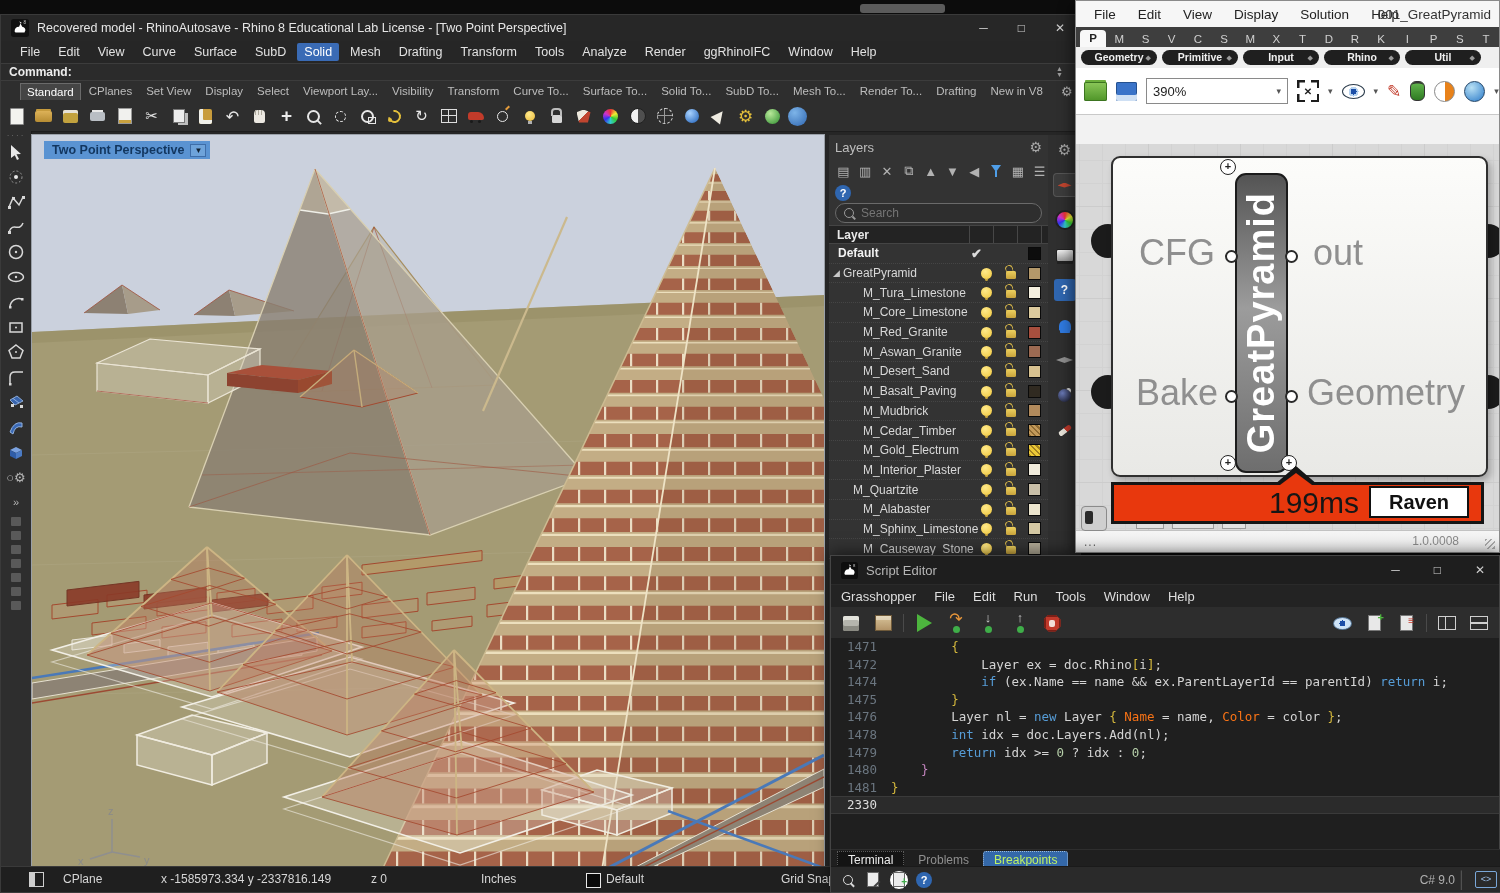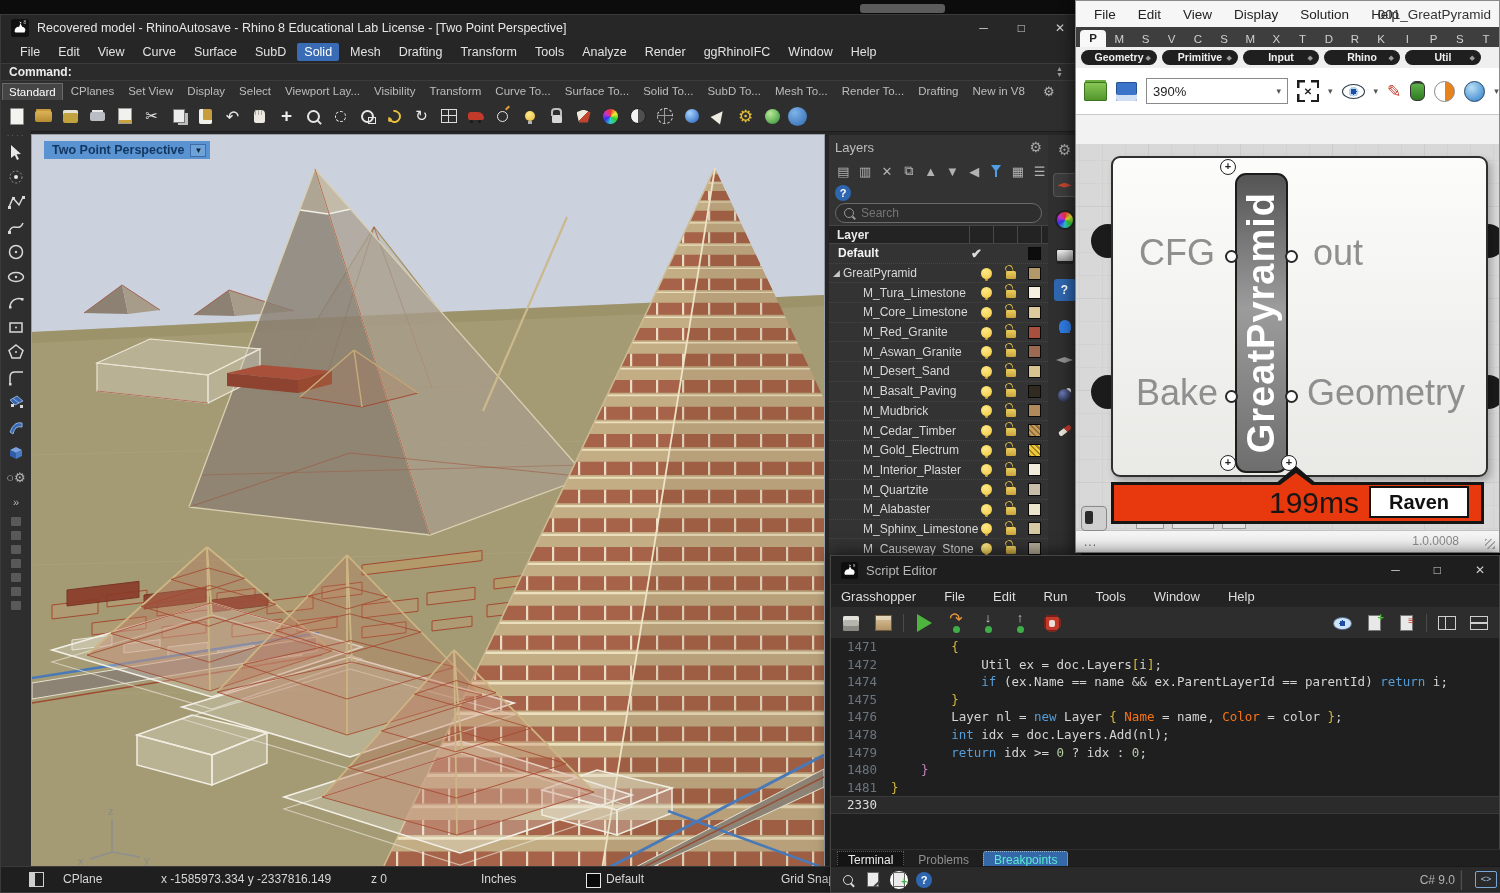--- a/index.html
+++ b/index.html
@@ -8,21 +8,21 @@
   #rhino{position:absolute;left:0;top:14px;width:1080px;height:879px;background:#262626;border:1px solid #3a3a3a;box-sizing:border-box}
   #bg-frag{position:absolute;left:860px;top:4px;width:85px;height:9px;background:#6f6f6f;border-radius:3px;opacity:.8}
   .r-title{position:absolute;left:0;top:0;width:100%;height:26px;background:#272727;display:flex;align-items:center;color:#e6e6e6;font-size:12.5px}
   .r-title .appicon{width:18px;height:18px;margin:0 8px 0 10px}
   .winbtns{position:absolute;right:14px;top:0;height:26px;display:flex;gap:30px;align-items:center;color:#cfcfcf;font-size:12px}
   .r-menu{position:absolute;left:0;top:26px;width:100%;height:22px;background:#262626;display:flex;align-items:center;gap:4px;padding-left:12px;font-size:12.5px;color:#e2e2e2}
   .r-menu span{padding:2px 7px;border-radius:2px}
   .r-menu span.active{background:#3a6bb5;color:#fff}
   .r-cmd{position:absolute;left:0;top:48px;width:100%;height:18px;background:#2b2b2b;border-top:1px solid #3c3c3c;border-bottom:1px solid #3c3c3c;color:#ececec;font-size:12px;font-weight:bold;display:flex;align-items:center;padding-left:8px;box-sizing:border-box}
   .r-cmd .cmdarrows{position:absolute;right:16px;color:#9a9a9a;font-size:7px;line-height:6px;text-align:center}
-  .r-tabs{position:absolute;left:0;top:66px;width:100%;height:20px;display:flex;align-items:center;gap:2px;padding-left:1px;font-size:11.5px;color:#bdbdbd;background:#2e2e2e}
+  .r-tabs{position:absolute;left:0;top:66px;width:100%;height:20px;display:flex;align-items:center;gap:2px;padding-left:19px;font-size:11.5px;color:#bdbdbd;background:#2e2e2e}
   .r-tabs span{padding:2px 6px}
   .r-tabs span.active{background:#454545;color:#fff;border:1px solid #6a6a6a;border-bottom:none}
   .r-tabs .gear-end{margin-left:4px;color:#b5b5b5;font-size:13px}
   .r-icons{position:absolute;left:0;top:86px;width:100%;height:30px;background:#2e2e2e;display:flex;align-items:center;gap:4px;padding-left:4px;border-bottom:1px solid #1d1d1d}
   
   .icon{width:23px;height:24px;display:flex;align-items:center;justify-content:center;position:relative;border-radius:3px;color:#ddd;font-size:14px;flex:0 0 auto}
   .i-new-file::before{content:"";width:12px;height:15px;background:#f3f3ef;border:1px solid #8a8a8a;border-radius:1px}
   .i-open-file::before{content:"";width:17px;height:11px;background:linear-gradient(#ddb258,#b68c33);border-radius:2px;box-shadow:0 -3px 0 -1px #c69b3d}
   .i-save::before{content:"";width:15px;height:13px;background:#c2a23e;border-radius:2px;box-shadow:inset 0 3px 0 #e6e2d6}
   .i-print::before{content:"";width:15px;height:9px;background:#b9bec4;border-radius:2px;box-shadow:0 -4px 0 -2px #e8e8e8}
@@ -161,21 +161,21 @@
   .gh-minirect{position:absolute;top:371px;height:12px;background:#e2e2e2;border:1px solid #9a9a9a;z-index:1}
   #gh-status{position:absolute;left:0;bottom:0;width:100%;height:21px;background:linear-gradient(#f6f6f6,#e9e9e9);border-top:1px solid #c2c2c2;font-size:12px;color:#8a8a8a}
   #gh-status .dots3{position:absolute;left:8px;top:4px;letter-spacing:1px;color:#666}
   #gh-status .ver{position:absolute;right:40px;top:3px}
   #gh-status .grip{position:absolute;right:4px;bottom:3px;width:10px;height:10px;background:repeating-linear-gradient(135deg,#aaa 0 1.5px,transparent 1.5px 4px)}
   
   #se{position:absolute;left:830px;top:555px;width:670px;height:338px;background:#1f1f1f;border:1px solid #454545;box-sizing:border-box;box-shadow:0 -3px 14px rgba(0,0,0,.5)}
   #se .t{height:28px;background:#1e1e1e;display:flex;align-items:center;color:#b5b5b5;font-size:13px;border-bottom:1px solid #2a2a2a}
   #se .t .appicon{width:17px;height:17px;margin:0 8px 0 10px}
   #se .t .btns{position:absolute;right:14px;top:0;height:28px;display:flex;gap:34px;align-items:center;color:#cfcfcf;font-size:12px}
-  #se .m{height:22px;display:flex;align-items:center;gap:28px;padding-left:10px;color:#dedede;font-size:13px;background:#232323}
+  #se .m{height:22px;display:flex;align-items:center;gap:18px;padding-left:10px;color:#dedede;font-size:13px;background:#232323}
   #se .tb{height:32px;background:#2d2d2d;display:flex;align-items:center;gap:8px;padding-left:8px;border-bottom:1px solid #1a1a1a;position:relative}
   .se-ic{width:24px;height:24px;display:flex;align-items:center;justify-content:center;position:relative;color:#cfcfcf}
   .se-save::before{content:"";width:16px;height:15px;background:#b5b5ad;border-radius:2px;box-shadow:inset 0 4px 0 #e3e3dc,inset 0 -5px 0 #8a8a82}
   .se-pkg::before{content:"";width:15px;height:14px;background:linear-gradient(#d8c49a,#b39468);box-shadow:inset 0 4px 0 rgba(255,255,255,.35);border:1px solid #6f5a3a}
   .se-sep{width:1px;height:18px;background:#4a4a4a}
   .se-play::before{content:"";border-left:15px solid #4db53e;border-top:9px solid transparent;border-bottom:9px solid transparent}
   .se-continue::before{content:"↷";color:#e8963a;font-size:16px;position:absolute;top:-2px}
   .se-continue::after,.se-stepin::after,.se-stepout::after{content:"";position:absolute;bottom:2px;width:7px;height:7px;border-radius:50%;background:#3fae49}
   .se-stepin::before{content:"↓";position:absolute;top:-1px;font-size:13px}
   .se-stepout::before{content:"↑";position:absolute;top:-1px;font-size:13px}
@@ -190,21 +190,21 @@
   .se-splith::before{content:"";width:16px;height:12px;border:1.5px solid #cfcfcf;background:linear-gradient(transparent 5px,#cfcfcf 5px 6.5px,transparent 6.5px)}
   #se-code{position:absolute;left:0;top:82px;width:100%;height:211px;background:#1f1f1f;font-family:"DejaVu Sans Mono",monospace;font-size:12.5px;line-height:17.6px;overflow:hidden}
   .cl{display:flex;height:17.6px;white-space:pre;position:relative}
   .cl.cur{background:#2b2b2b;box-shadow:inset 0 1px 0 #3a3a3a,inset 0 -1px 0 #3a3a3a}
   .cl .gut{width:46px;flex:0 0 auto;text-align:right;padding-right:14px;color:#6b7680}
   .cl.cur .gut{color:#dcdcdc}
   .c-d{color:#d4d4d4}.c-k{color:#569cd6}.c-n{color:#b5cea8}.c-y{color:#d7ba3d}.c-m{color:#c586c0}.c-p{color:#f97316}
   #se-tabs{position:absolute;left:0;top:293px;width:100%;height:20px;background:#1f1f1f;display:flex;align-items:center;gap:4px;padding-left:6px;font-size:12px;border-top:1px solid #2e2e2e}
   #se-tabs .tab{padding:1px 10px;color:#8f8f8f}
   #se-tabs .tab.term{background:#141414;color:#ececec;border:1px dotted #5a5a5a}
-  #se-tabs .tab.bp{background:#3468a9;color:#5eead4;border-radius:3px;border:1px dotted #9ab8d8}
+  #se-tabs .tab.bp{background:#3468a9;color:#bef264;border-radius:3px;border:1px dotted #9ab8d8}
   #se-bottom{position:absolute;left:0;bottom:0;width:100%;height:25px;background:#2a2a2a;border-top:1px solid #1a1a1a;display:flex;align-items:center;gap:7px;padding-left:8px}
   .seb{width:18px;height:18px;display:flex;align-items:center;justify-content:center;position:relative;color:#cfcfcf;font-size:11px}
   .seb-search::before{content:"";width:8px;height:8px;border:1.5px solid #d8d8d8;border-radius:50%}
   .seb-search::after{content:"";position:absolute;width:5px;height:1.5px;background:#d8d8d8;transform:rotate(45deg);right:2px;bottom:3px}
   .seb-doc::before{content:"";width:10px;height:13px;background:#ececec;border:1px solid #666}
   .seb-doc.pen::after{content:"";position:absolute;width:8px;height:2px;background:#444;transform:rotate(-45deg);right:1px;bottom:4px}
   .seb-doc.plus::after{content:"+";position:absolute;right:1px;bottom:1px;color:#3fae49;font-weight:bold;font-size:10px}
   .seb-help{background:#2f66b0;border-radius:50%;color:#fff;font-weight:bold;width:16px;height:16px}
   #se-bottom .lang{position:absolute;right:52px;color:#b0b0b0;font-size:12px}
   #se-bottom .vsep{position:absolute;right:40px;color:#555}
@@ -752,21 +752,21 @@
           <span class="lockopen"></span>
           <span class="swatch hatch" style="background-color: rgb(236, 201, 55);"></span>
         </div>
         <div class="lrow">
           <span class="lname" style="margin-left: 34px;">M_Interior_Plaster</span>
           <span class="bulb"></span>
           <span class="lockopen"></span>
           <span class="swatch" style="background-color: rgb(241, 236, 220);"></span>
         </div>
         <div class="lrow">
-          <span class="lname" style="margin-left: 34px;">M_Quartzite</span>
+          <span class="lname" style="margin-left: 24px;">M_Quartzite</span>
           <span class="bulb"></span>
           <span class="lockopen"></span>
           <span class="swatch" style="background-color: rgb(201, 191, 168);"></span>
         </div>
         <div class="lrow">
           <span class="lname" style="margin-left: 34px;">M_Alabaster</span>
           <span class="bulb"></span>
           <span class="lockopen"></span>
           <span class="swatch" style="background-color: rgb(236, 229, 205);"></span>
         </div>
@@ -945,21 +945,21 @@
       <span class="se-ic se-eye"></span>
       <span class="se-ic se-doc1"></span>
       <span class="se-ic se-doc2"></span>
       <span class="se-sep"></span>
       <span class="se-ic se-splitv"></span>
       <span class="se-ic se-splith"></span>
     </div>
   </div>
   <div id="se-code">
       <div class="cl"><span class="gut">1471</span><span>        <span class="c-y">{</span></span></div>
-      <div class="cl"><span class="gut">1472</span><span>            <span class="c-d">Util ex = doc.Layers</span><span class="c-y">[</span><span class="c-d">i</span><span class="c-y">]</span><span class="c-d">;</span></span></div>
+      <div class="cl"><span class="gut">1472</span><span>            <span class="c-d">Layer ex = doc.Rhino</span><span class="c-y">[</span><span class="c-d">i</span><span class="c-y">]</span><span class="c-d">;</span></span></div>
       <div class="cl"><span class="gut">1474</span><span>            <span class="c-k">if</span><span class="c-d"> (ex.Name == name &amp;&amp; ex.ParentLayerId == parentId) </span><span class="c-k">return</span><span class="c-d"> i;</span></span></div>
       <div class="cl"><span class="gut">1475</span><span>        <span class="c-y">}</span></span></div>
       <div class="cl"><span class="gut">1476</span><span>        <span class="c-d">Layer nl = </span><span class="c-k">new</span><span class="c-d"> Layer </span><span class="c-y">{</span><span class="c-d"> </span><span class="c-p">Name</span><span class="c-d"> = name, </span><span class="c-p">Color</span><span class="c-d"> = color </span><span class="c-y">}</span><span class="c-d">;</span></span></div>
       <div class="cl"><span class="gut">1478</span><span>        <span class="c-k">int</span><span class="c-d"> idx = doc.Layers.Add(nl);</span></span></div>
       <div class="cl"><span class="gut">1479</span><span>        <span class="c-k">return</span><span class="c-d"> idx &gt;= </span><span class="c-n">0</span><span class="c-d"> ? idx : </span><span class="c-n">0</span><span class="c-d">;</span></span></div>
       <div class="cl"><span class="gut">1480</span><span>    <span class="c-m">}</span></span></div>
       <div class="cl"><span class="gut">1481</span><span><span class="c-y">}</span></span></div>
       <div class="cl cur"><span class="gut">2330</span><span></span></div>
     </div>
   <div id="se-tabs">

